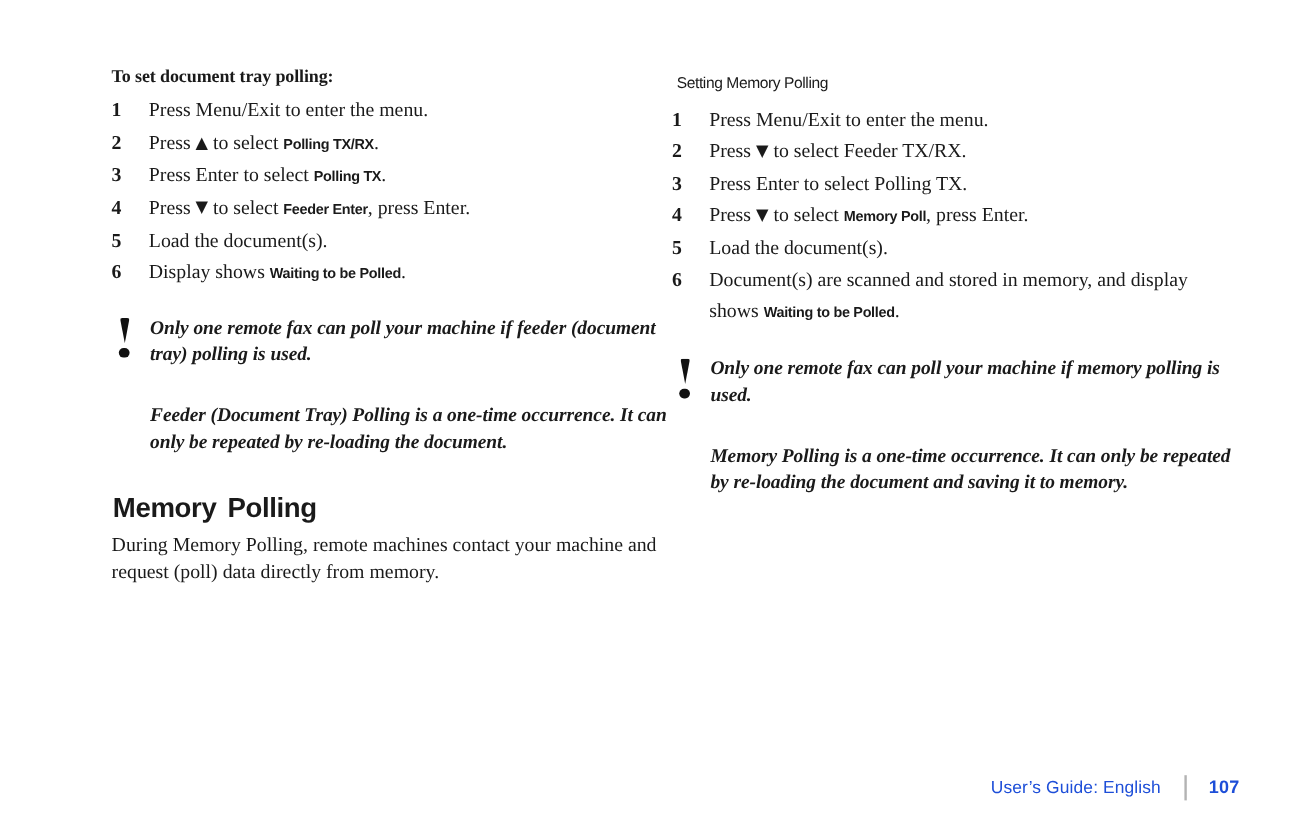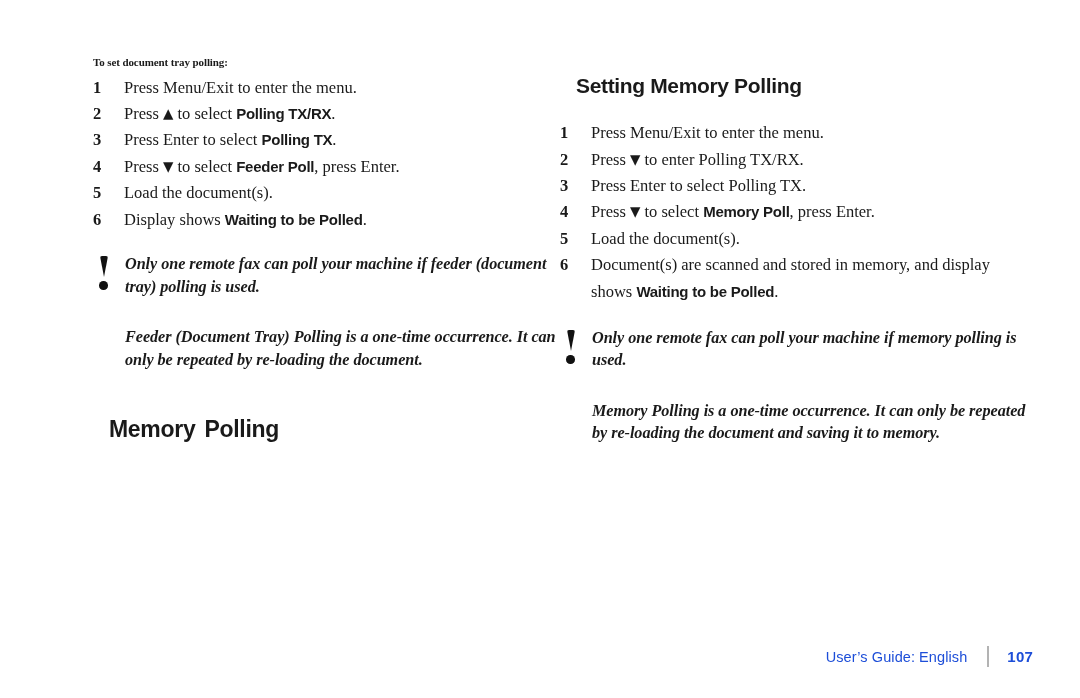--- a/index.html
+++ b/index.html
@@ -29,41 +29,41 @@
     top: 0;
     width: 470px;
   }
   .col-left  { left: 93px; }
   .col-right { left: 560px; }
 
   
   .heading-serif {
     font-family: "Liberation Serif", serif;
     font-weight: bold;
-    font-size: 11px;
+    font-size: 15px;
     letter-spacing: -0.1px;
     margin: 0;
     padding: 0;
     line-height: 1.15;
   }
   .heading-sans {
     font-family: "Liberation Sans", sans-serif;
-    font-weight: bold;
-    font-size: 21px;
+    font-weight: normal;
+    font-size: 13px;
     letter-spacing: -0.35px;
-    margin: 16px;
+    margin: 4px;
     padding: 0;
     line-height: 1.15;
   }
   .section-title {
     font-family: "Liberation Sans", sans-serif;
     font-weight: bold;
     font-size: 23px;
     letter-spacing: -0.3px;
-    margin: 16px;
+    margin: 1px;
     padding: 0;
     line-height: 1.1;
     word-spacing: 3px;
   }
 
   
   .steps {
     list-style: none;
     margin: 0;
     padding: 0;
@@ -82,21 +82,21 @@
     font-weight: bold;
     font-size: 16.5px;
     font-family: "Liberation Serif", serif;
   }
   .step-text {
     display: block;
   }
   span.lcd {
     font-family: "Liberation Sans", sans-serif;
     font-weight: bold;
-    font-size: 15px;
+    font-size: 12px;
     letter-spacing: -0.25px;
   }
   span.plain {
     font-family: "Liberation Serif", serif;
   }
   span.arrow {
     font-family: "DejaVu Sans", sans-serif;
     font-size: 13.5px;
     line-height: 0;
     position: relative;
@@ -204,21 +204,21 @@
         <li class="step">
           <span class="step-num">2</span>
           <span class="step-text"><span class="plain">Press </span><span class="arrow">▲</span><span class="plain"> to select </span><span class="lcd">Polling TX/RX</span><span class="plain">.</span></span>
         </li>
         <li class="step">
           <span class="step-num">3</span>
           <span class="step-text"><span class="plain">Press </span><span class="key">Enter</span><span class="plain"> to select </span><span class="lcd">Polling TX</span><span class="plain">.</span></span>
         </li>
         <li class="step">
           <span class="step-num">4</span>
-          <span class="step-text"><span class="plain">Press </span><span class="arrow">▼</span><span class="plain"> to select </span><span class="lcd">Feeder Poll</span><span class="plain">, press </span><span class="key">Enter</span><span class="plain">.</span></span>
+          <span class="step-text"><span class="plain">Press </span><span class="arrow">▼</span><span class="plain"> to select </span><span class="lcd">Feeder Enter</span><span class="plain">, press </span><span class="key">Enter</span><span class="plain">.</span></span>
         </li>
         <li class="step">
           <span class="step-num">5</span>
           <span class="step-text"><span class="plain">Load the document(s).</span></span>
         </li>
         <li class="step">
           <span class="step-num">6</span>
           <span class="step-text"><span class="plain">Display shows </span><span class="lcd">Waiting to be Polled</span><span class="plain">.</span></span>
         </li>
       </ol>
@@ -235,38 +235,39 @@
           <p class="note-para">Feeder (Document Tray) Polling is a one-time occurrence.  It can only be repeated by re-loading the document.</p>
         </div>
     </div>
 
     <div style="height:30px"></div>
 
     <div class="section-title">Memory  Polling</div>
 
     <div style="height:5px"></div>
 
+    <p class="body-para">During Memory Polling, remote machines contact your machine and request (poll) data directly from memory.</p>
   </div>
 
   <div class="col col-right">
 
     <div style="height:58px"></div>
 
     <div class="heading-sans">Setting Memory Polling</div>
 
     <div style="height:6px"></div>
 
     <ol class="steps" id="right-steps">
         <li class="step">
           <span class="step-num">1</span>
           <span class="step-text"><span class="plain">Press </span><span class="key">Menu/Exit</span><span class="plain"> to enter the menu.</span></span>
         </li>
         <li class="step">
           <span class="step-num">2</span>
-          <span class="step-text"><span class="plain">Press </span><span class="arrow">▼</span><span class="plain"> to enter Polling TX/RX.</span></span>
+          <span class="step-text"><span class="plain">Press </span><span class="arrow">▼</span><span class="plain"> to select Feeder TX/RX.</span></span>
         </li>
         <li class="step">
           <span class="step-num">3</span>
           <span class="step-text"><span class="plain">Press </span><span class="key">Enter</span><span class="plain"> to select Polling TX.</span></span>
         </li>
         <li class="step">
           <span class="step-num">4</span>
           <span class="step-text"><span class="plain">Press </span><span class="arrow">▼</span><span class="plain"> to select </span><span class="lcd">Memory Poll</span><span class="plain">, press </span><span class="key">Enter</span><span class="plain">.</span></span>
         </li>
         <li class="step">

